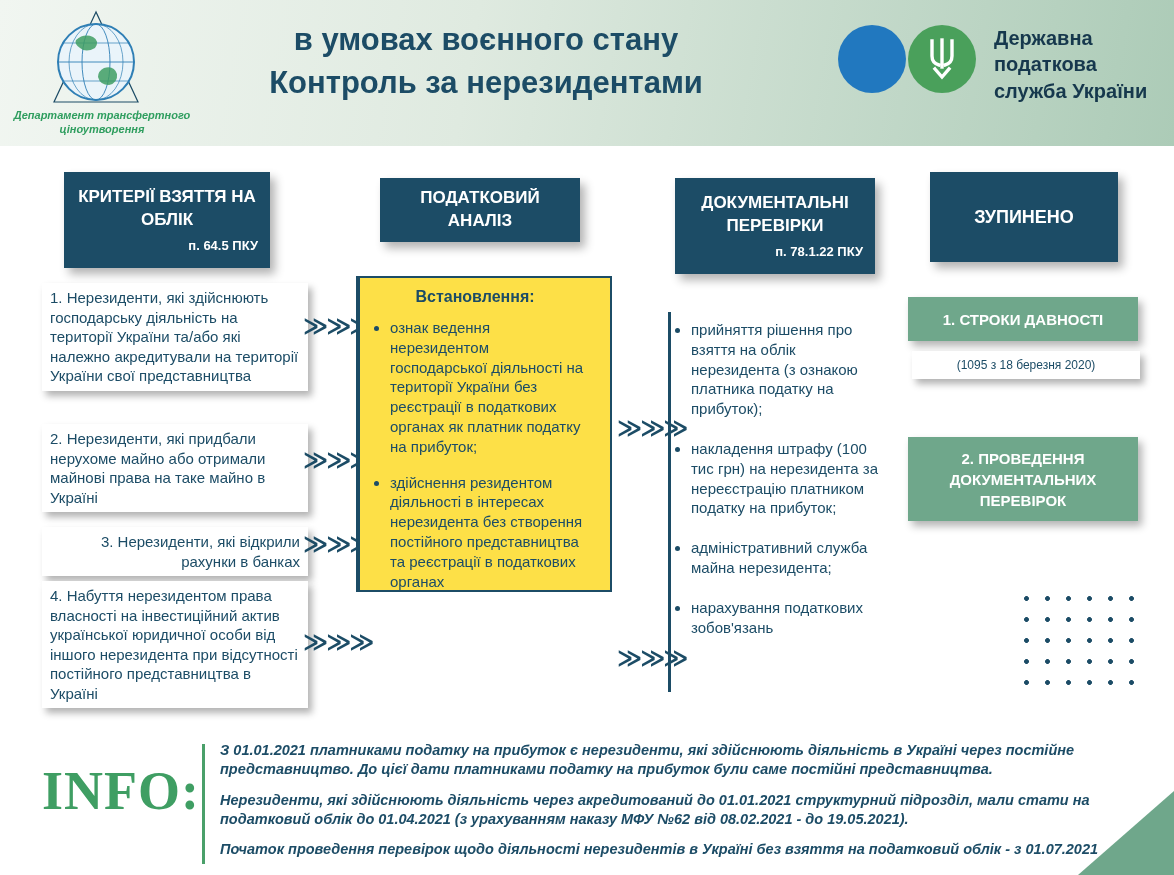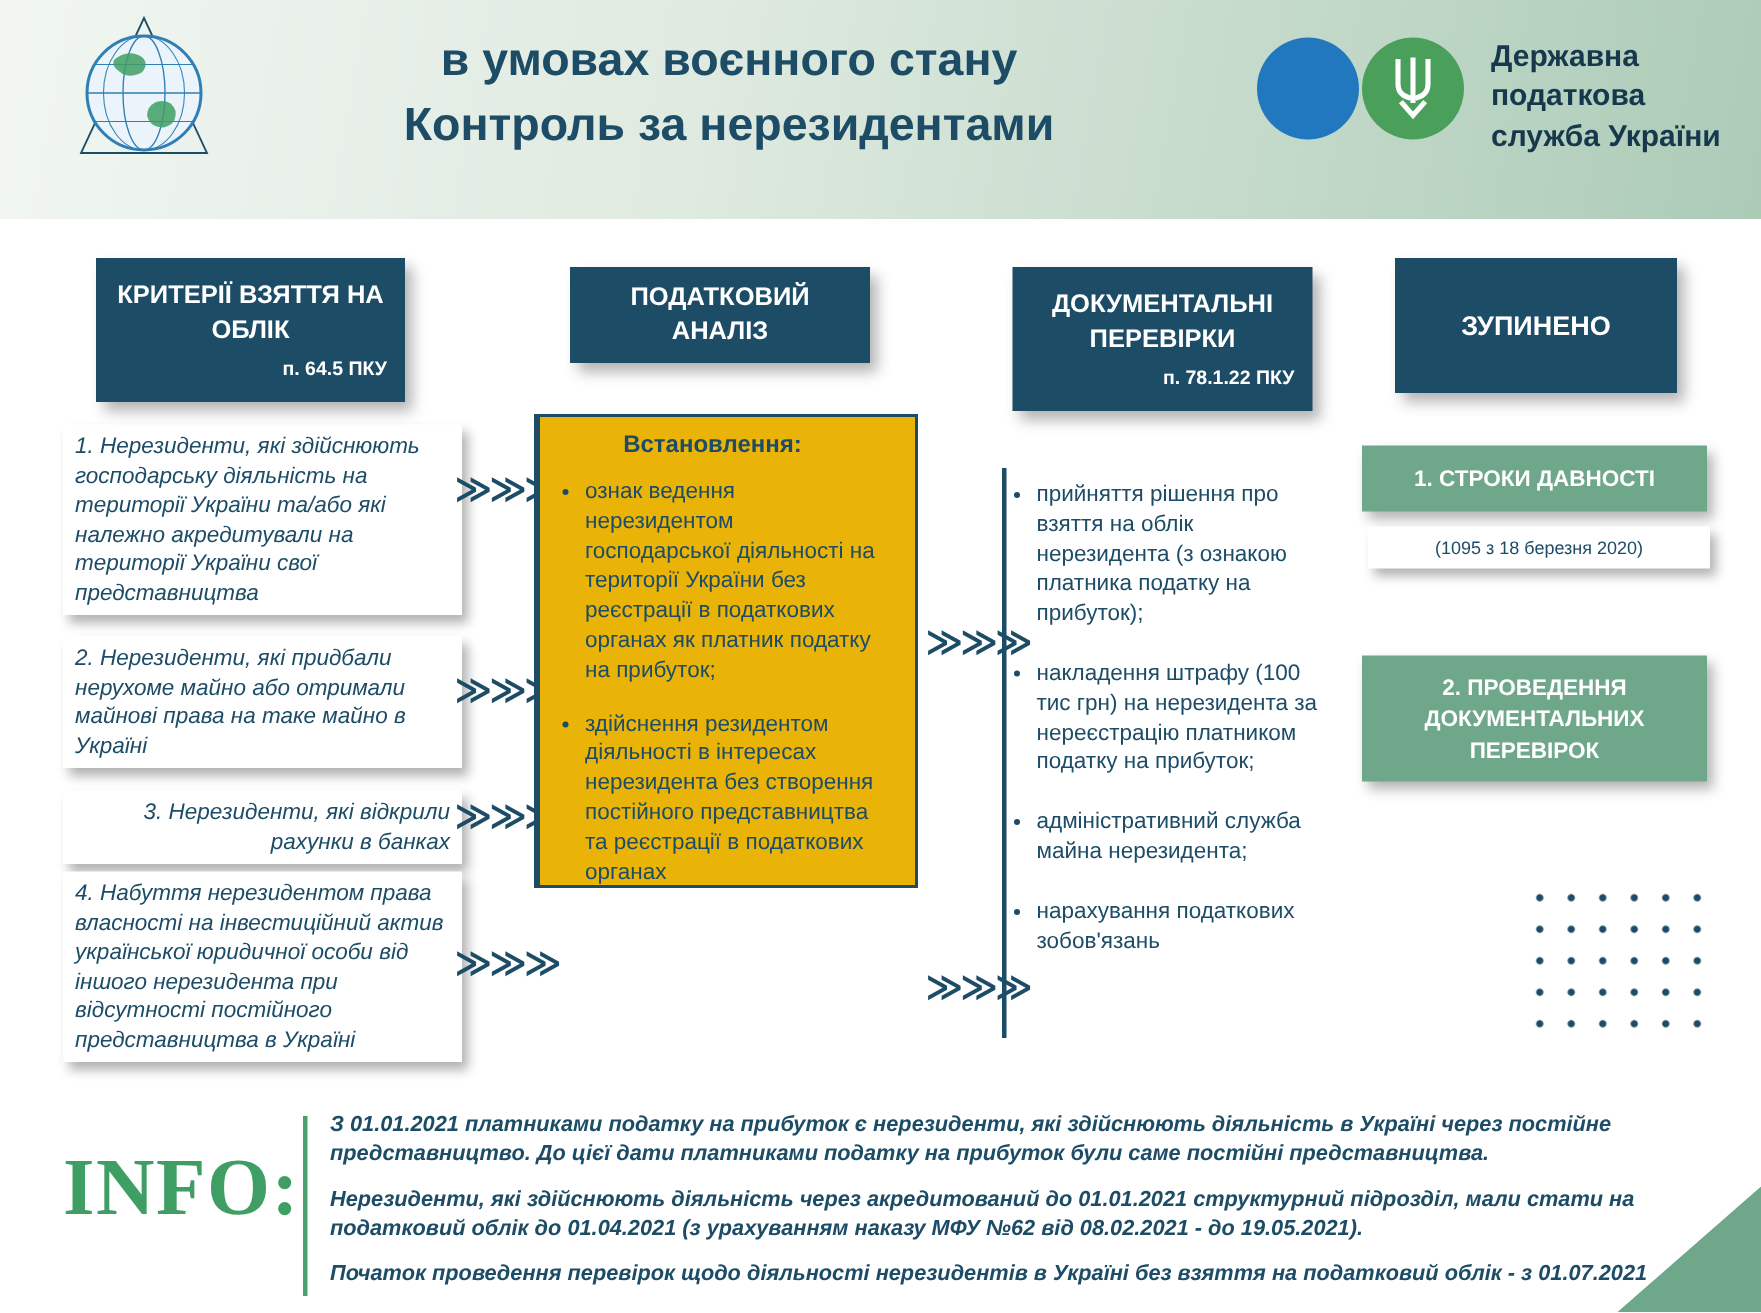--- a/index.html
+++ b/index.html
@@ -33,28 +33,28 @@
   
   .navy-box {
     position: absolute; background: #1c4c66; color: #fff; font-weight: bold; text-align: center;
     box-shadow: 5px 6px 9px rgba(0,0,0,0.3); display: flex; flex-direction: column;
     justify-content: center; font-size: 17px; line-height: 1.35; padding: 8px 6px; box-sizing: border-box;
   }
   .navy-note { font-size: 13px; font-weight: bold; text-align: right; padding-right: 6px; margin-top: 5px; }
   
   .card {
     position: absolute; background: #fff; box-shadow: 4px 5px 7px rgba(0,0,0,0.3);
-    color: #1c4c66; font-size: 15px; line-height: 1.3; padding: 5px 8px; box-sizing: border-box; font-style: italic;
+    color: #1c4c66; font-size: 15px; line-height: 1.3; padding: 5px 8px; box-sizing: border-box;
   }
   .chev { position: absolute; color: #1c4c66; font-size: 24px; font-weight: bold; letter-spacing: -2px; }
   
   .outline-box {
     position: absolute; left: 356px; top: 276px; width: 256px; height: 316px;
     border: 2px solid #1c4c66; border-left-width: 4px; box-sizing: border-box;
-    padding: 10px 24px 8px 4px; background: #eab308;
+    padding: 10px 24px 8px 4px; background: #fde047;
   }
   .box-title { text-align: center; font-weight: bold; font-size: 16px; margin-bottom: 12px; }
   .bullets { margin: 0; padding-left: 26px; }
   .bullets li { margin-bottom: 16px; line-height: 1.32; font-size: 15px; }
   .analysis-bottom { left: 356px; top: 620px; width: 260px; font-size: 15.5px; }
   
   .audit-box {
     position: absolute; left: 668px; top: 312px; width: 218px; height: 380px;
     border-left: 3px solid #1c4c66; box-sizing: border-box; padding-top: 8px;
   }
@@ -103,20 +103,21 @@
       <polygon points="48,2 6,92 90,92" fill="none" stroke="#1c4c66" stroke-width="1.2"></polygon>
       <circle cx="48" cy="52" r="38" fill="#eaf4fa" stroke="#2f7fb5" stroke-width="2"></circle>
       <ellipse cx="48" cy="52" rx="14" ry="38" fill="none" stroke="#2f7fb5" stroke-width="0.9"></ellipse>
       <ellipse cx="48" cy="52" rx="27" ry="38" fill="none" stroke="#2f7fb5" stroke-width="0.7"></ellipse>
       <line x1="10" y1="52" x2="86" y2="52" stroke="#2f7fb5" stroke-width="0.9"></line>
       <line x1="14" y1="33" x2="82" y2="33" stroke="#2f7fb5" stroke-width="0.7"></line>
       <line x1="14" y1="71" x2="82" y2="71" stroke="#2f7fb5" stroke-width="0.7"></line>
       <path d="M28 30 q8 -7 17 -3 q7 4 2 11 q-9 5 -15 0 q-6 -4 -4 -8 Z" fill="#3f9e63" opacity="0.85"></path>
       <path d="M56 58 q10 -3 13 6 q1 9 -8 11 q-9 0 -11 -8 q0 -6 6 -9 Z" fill="#3f9e63" opacity="0.85"></path>
     </svg>
+    <div class="dept-text">Департамент трансфертного ціноутворення</div>
     <div class="page-title">
       <div>в умовах воєнного стану</div>
       <div>Контроль за нерезидентами</div>
     </div>
     <div class="circle blue-circle"></div>
     <div class="circle green-circle">
       <svg width="34" height="42" viewBox="0 0 34 42">
         <g stroke="#ffffff" stroke-width="3.4" fill="none" stroke-linecap="square">
           <path d="M7 3 v15 q0 7 7 9"></path>
           <path d="M27 3 v15 q0 7 -7 9"></path>

